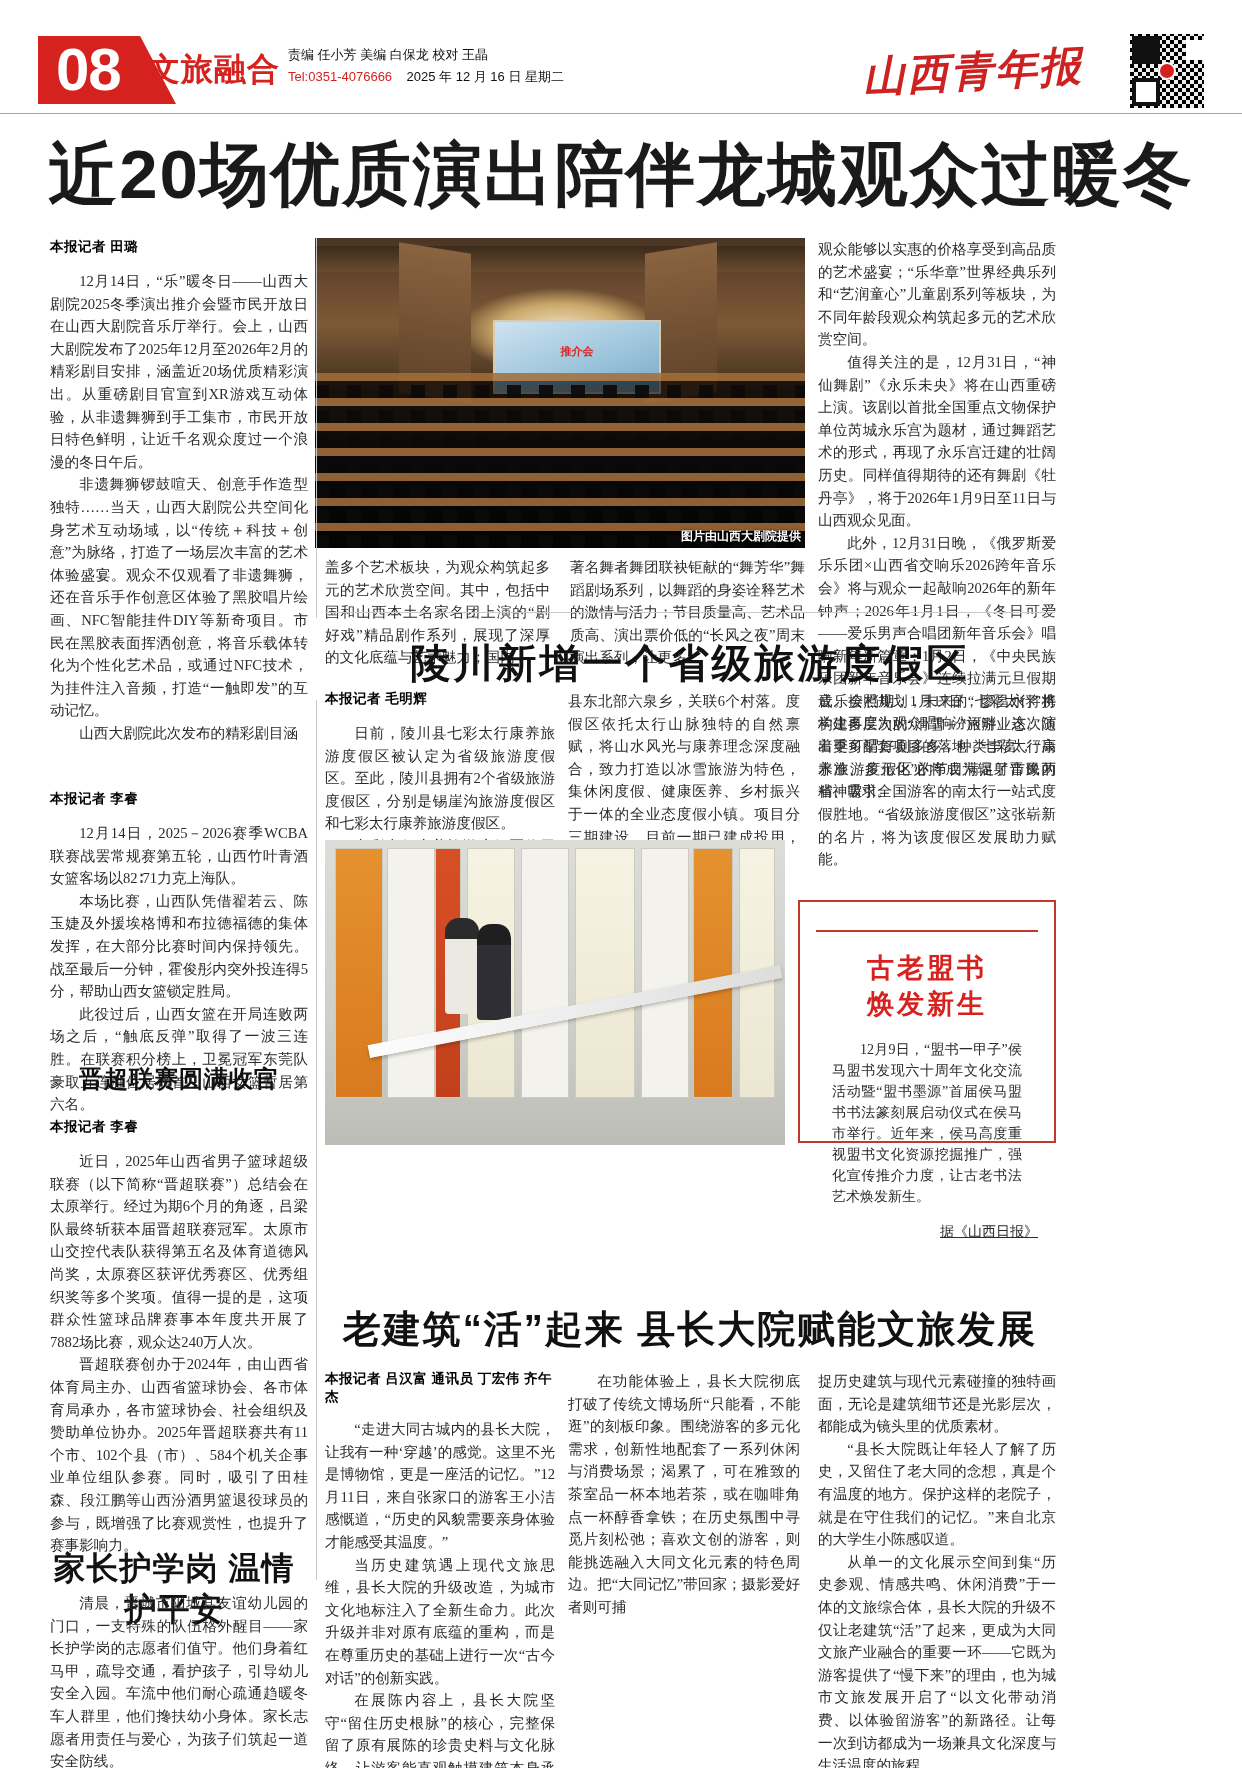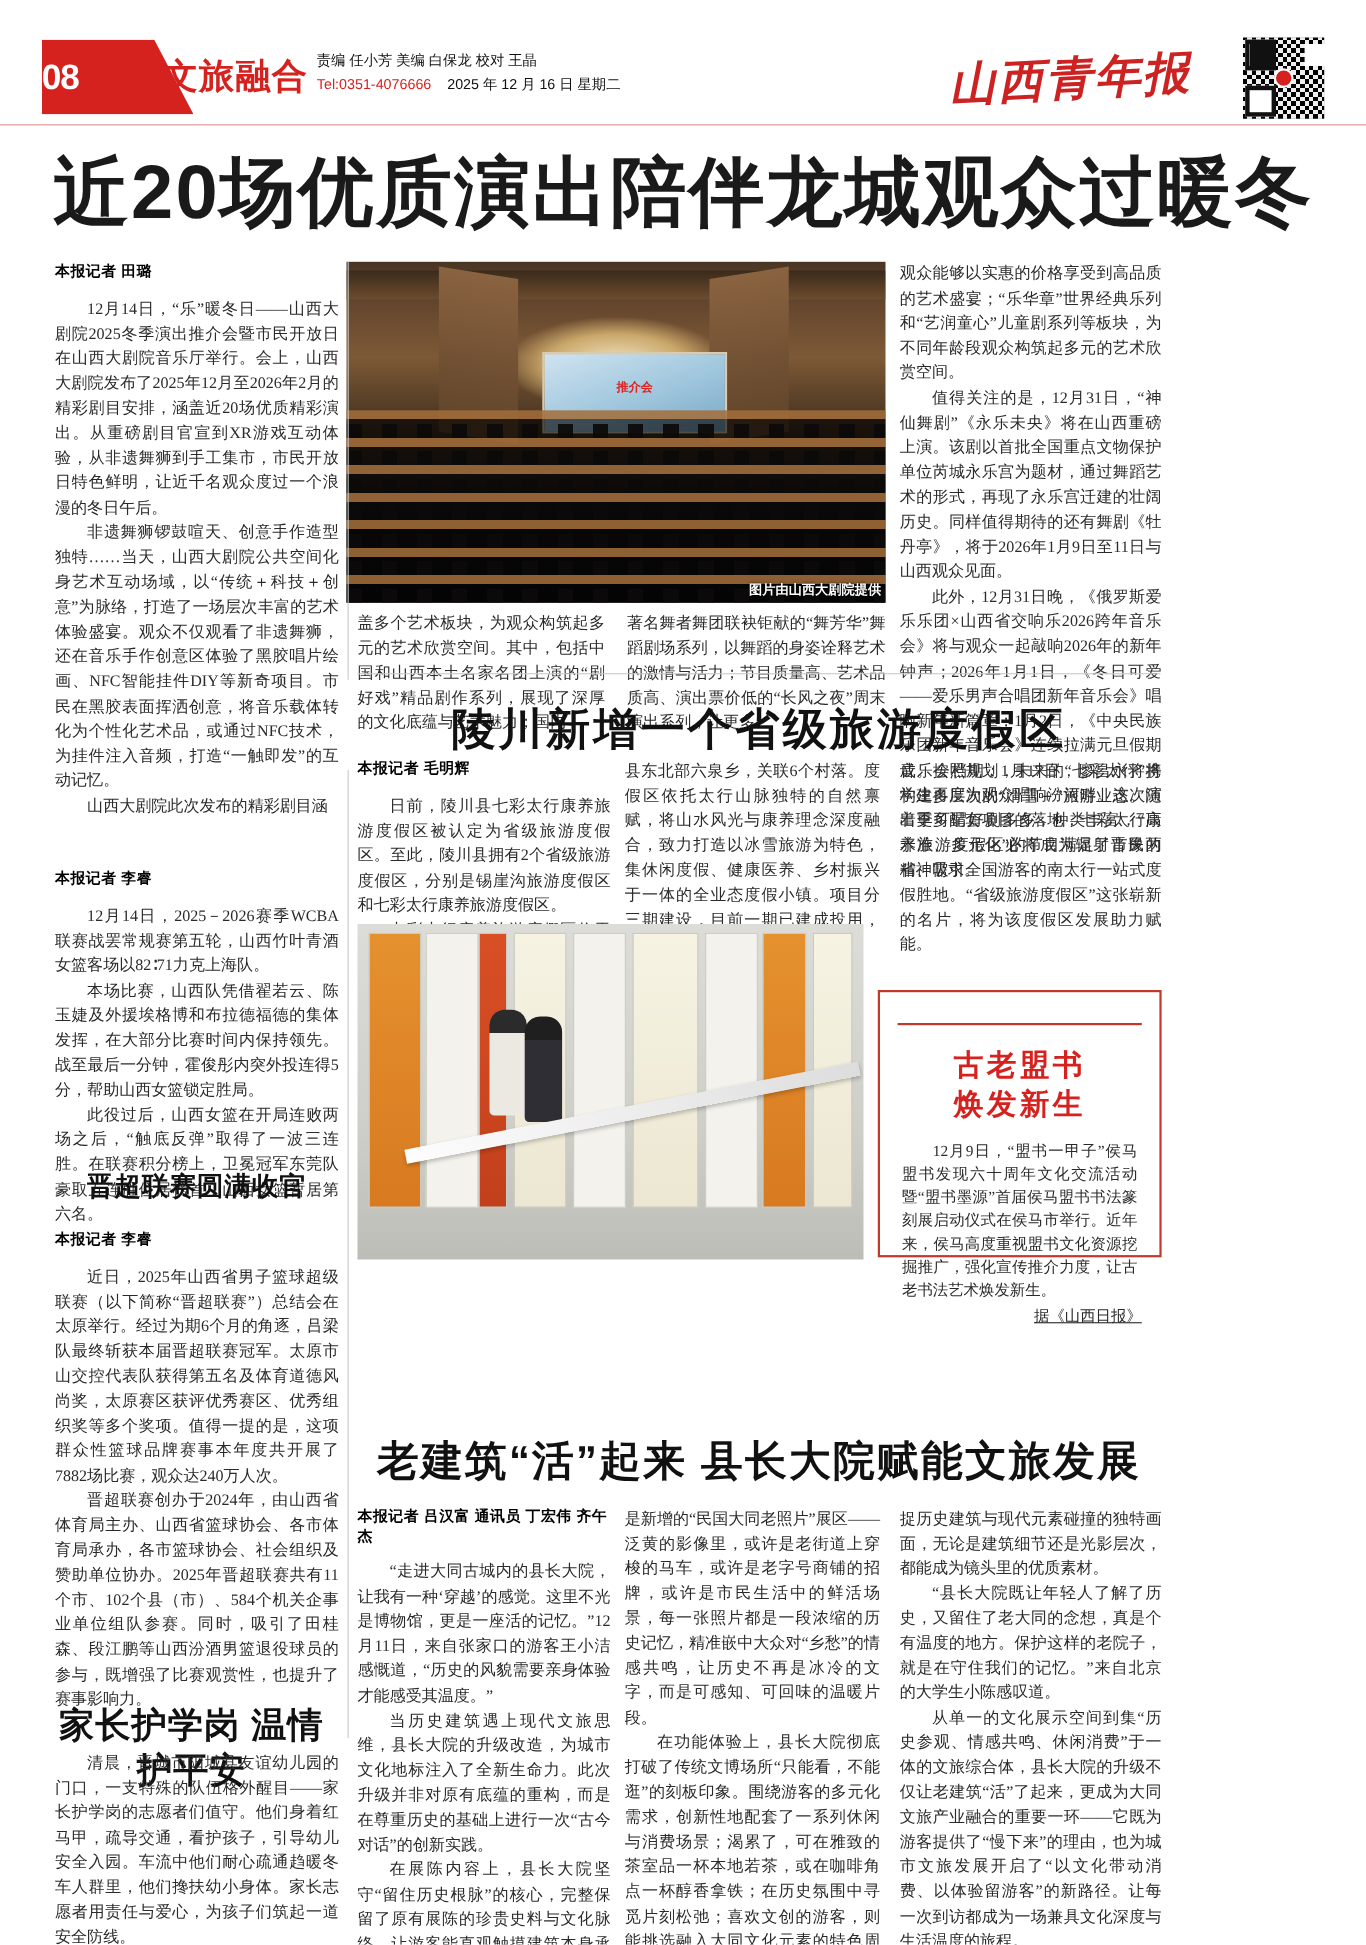--- a/index.html
+++ b/index.html
@@ -31,22 +31,23 @@
     background: #d6221f;
     clip-path: polygon(0 0, 74% 0, 100% 100%, 0 100%);
     display: flex;
     align-items: center;
     justify-content: flex-start;
   }
   .page-number {
     color: #fff;
     font-family: "Liberation Sans", sans-serif;
     font-weight: bold;
-    font-size: 32px;
+    font-size: 60px;
     letter-spacing: -1px;
+    margin-left: 18px;
     line-height: 1;
   }
   .section-name {
     position: absolute;
     left: 148px; top: 38px;
     font-family: "Liberation Serif", serif;
     font-weight: bold;
     font-size: 32px;
     color: #d6221f;
     letter-spacing: 1px;
@@ -264,21 +265,21 @@
     letter-spacing: 3px;
   }
   .redbox .rb-body {
     margin-top: 14px;
     font-family: "Liberation Serif", serif;
     font-size: 14px;
     line-height: 21px;
     color: #2a2a2a;
     text-align: justify;
   }
-  .redbox .rb-body p { text-indent: 2em; margin: 4px; }
+  .redbox .rb-body p { text-indent: 2em; margin: 16px; }
   .redbox .rb-src {
     margin-top: 4px;
     text-align: right;
     font-family: "Liberation Serif", serif;
     font-size: 14px;
     color: #2a2a2a;
     text-decoration: underline;
   }
 
   
@@ -441,21 +442,20 @@
   <div class="sub-headline" id="head-oldbuilding">老建筑“活”起来  县长大院赋能文旅发展</div>
   <div style="position:absolute;left:325px;top:1370px;width:230px;">
     <div class="byline">本报记者  吕汉富  通讯员  丁宏伟  齐午杰</div>
     <div class="body" style="margin-top:12px;">
       <p>“走进大同古城内的县长大院，让我有一种‘穿越’的感觉。这里不光是博物馆，更是一座活的记忆。”12月11日，来自张家口的游客王小洁感慨道，“历史的风貌需要亲身体验才能感受其温度。”</p>
       <p>当历史建筑遇上现代文旅思维，县长大院的升级改造，为城市文化地标注入了全新生命力。此次升级并非对原有底蕴的重构，而是在尊重历史的基础上进行一次“古今对话”的创新实践。</p>
       <p>在展陈内容上，县长大院坚守“留住历史根脉”的核心，完整保留了原有展陈的珍贵史料与文化脉络，让游客能直观触摸建筑本身承载的过往。尤其</p>
     </div>
   </div>
   <div class="body" style="position:absolute;left:568px;top:1370px;width:232px;">
-    <p style="text-indent:0">是新增的“民国大同老照片”展区——泛黄的影像里，或许是老街道上穿梭的马车，或许是老字号商铺的招牌，或许是市民生活中的鲜活场景，每一张照片都是一段浓缩的历史记忆，精准嵌中大众对“乡愁”的情感共鸣，让历史不再是冰冷的文字，而是可感知、可回味的温暖片段。</p>
     <p>在功能体验上，县长大院彻底打破了传统文博场所“只能看，不能逛”的刻板印象。围绕游客的多元化需求，创新性地配套了一系列休闲与消费场景；渴累了，可在雅致的茶室品一杯本地若茶，或在咖啡角点一杯醇香拿铁；在历史氛围中寻觅片刻松弛；喜欢文创的游客，则能挑选融入大同文化元素的特色周边。把“大同记忆”带回家；摄影爱好者则可捕</p>
   </div>
   <div class="body" style="position:absolute;left:818px;top:1370px;width:238px;">
     <p style="text-indent:0">捉历史建筑与现代元素碰撞的独特画面，无论是建筑细节还是光影层次，都能成为镜头里的优质素材。</p>
     <p>“县长大院既让年轻人了解了历史，又留住了老大同的念想，真是个有温度的地方。保护这样的老院子，就是在守住我们的记忆。”来自北京的大学生小陈感叹道。</p>
     <p>从单一的文化展示空间到集“历史参观、情感共鸣、休闲消费”于一体的文旅综合体，县长大院的升级不仅让老建筑“活”了起来，更成为大同文旅产业融合的重要一环——它既为游客提供了“慢下来”的理由，也为城市文旅发展开启了“以文化带动消费、以体验留游客”的新路径。让每一次到访都成为一场兼具文化深度与生活温度的旅程。</p>
   </div>
 
 </div>
 

